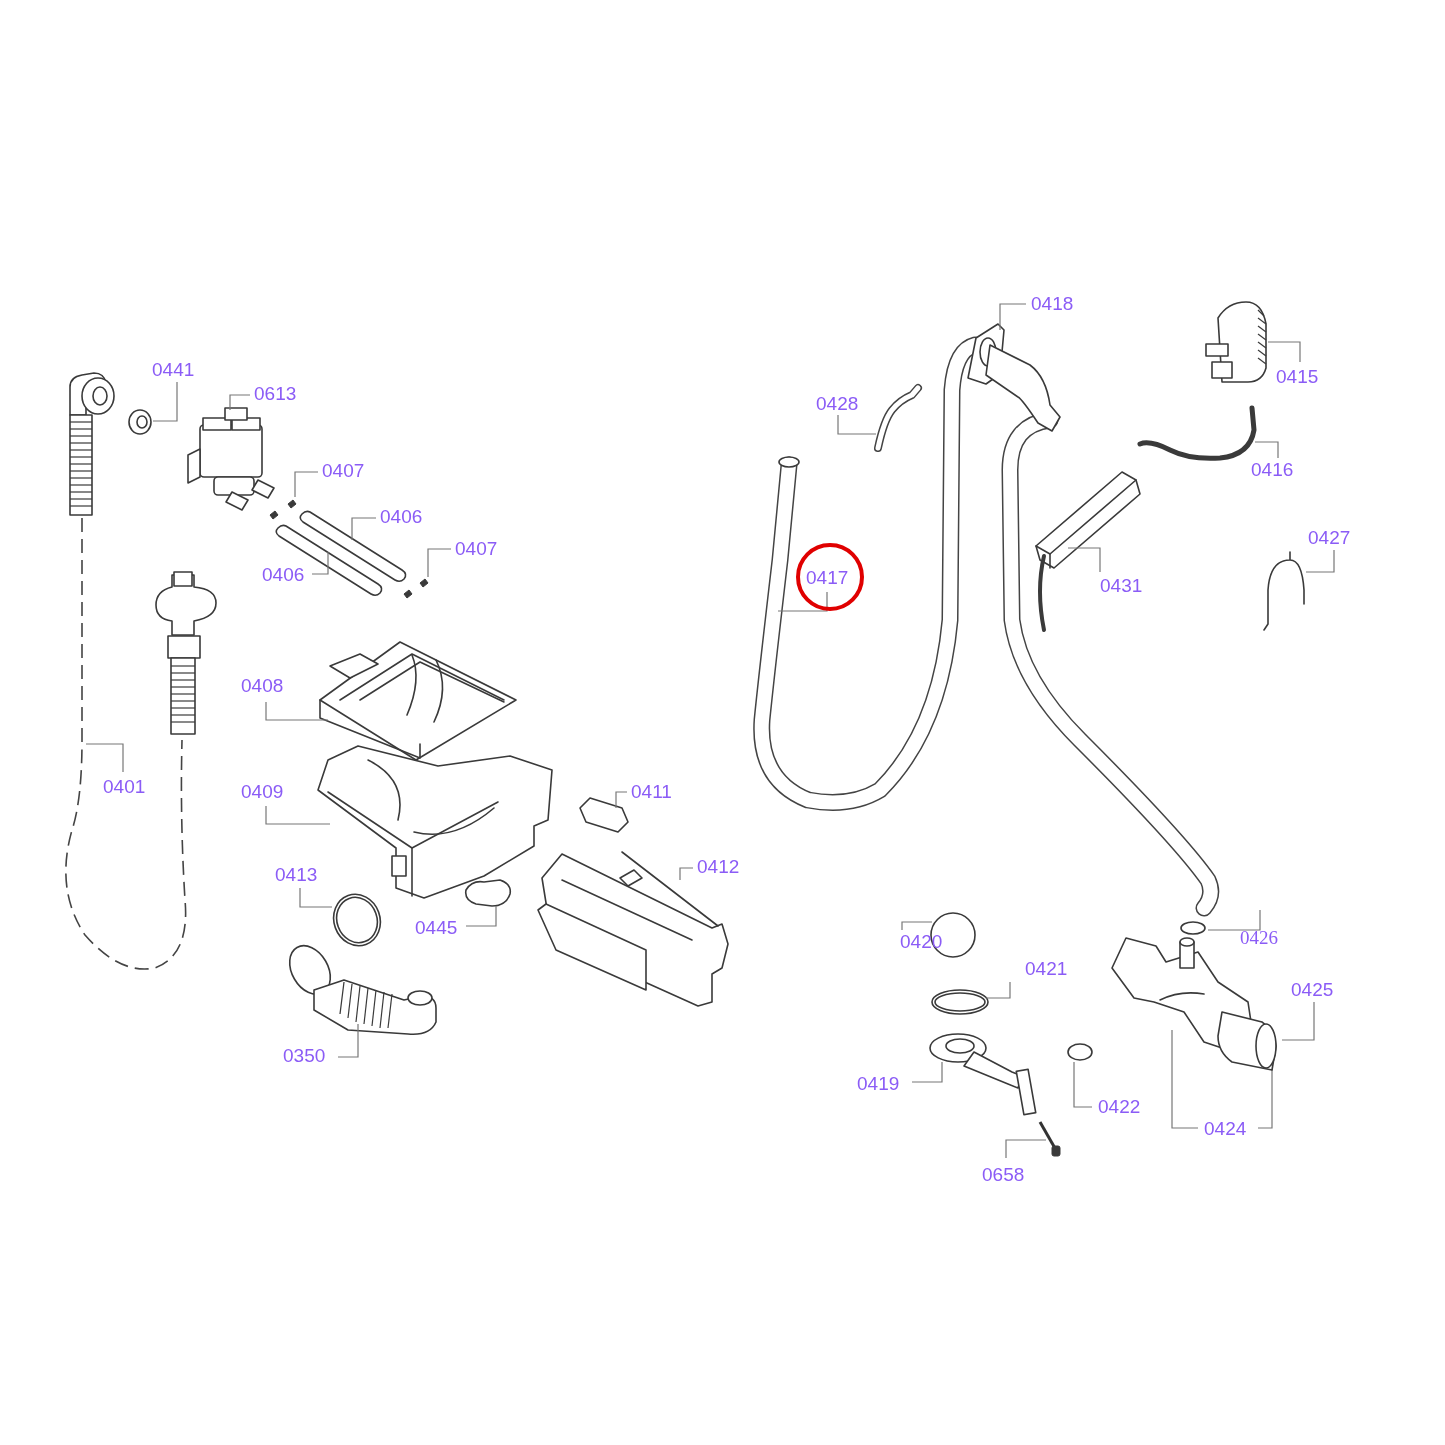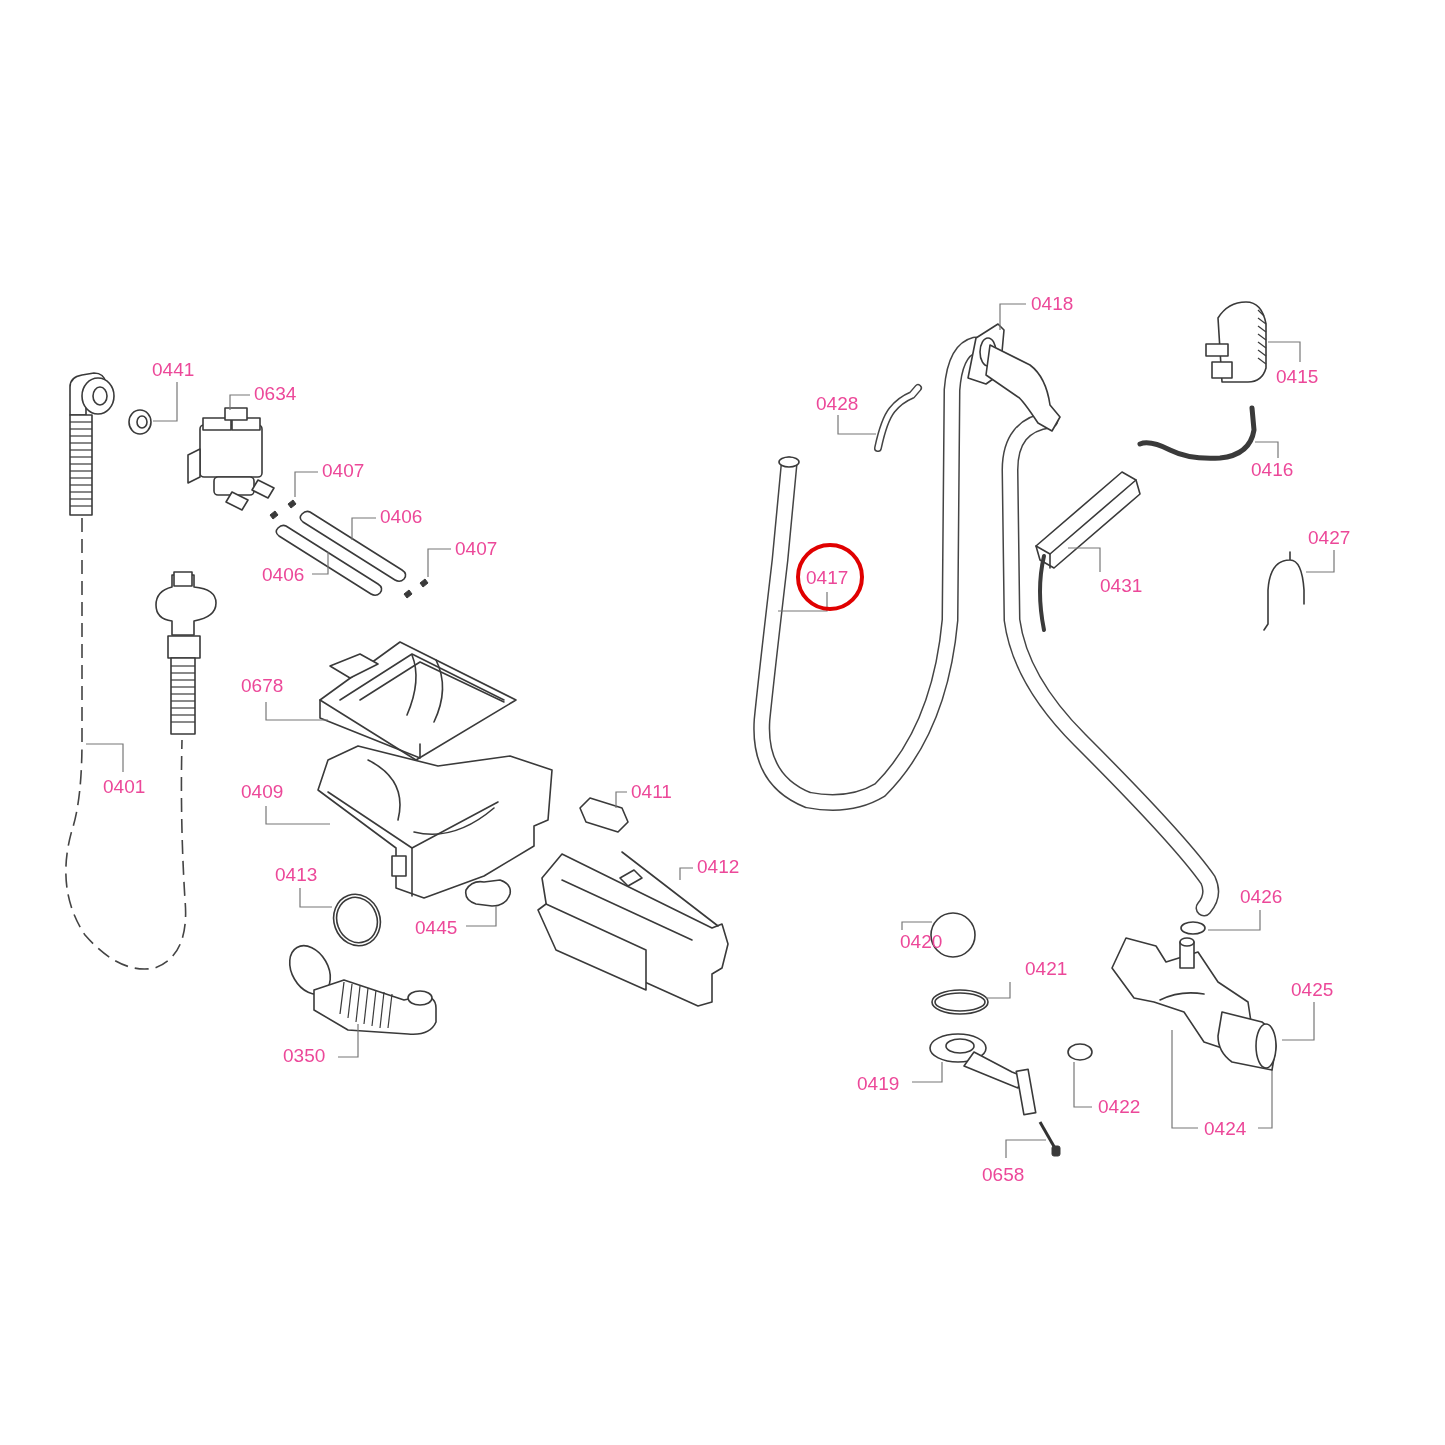--- a/index.html
+++ b/index.html
@@ -1,19 +1,19 @@
 <!DOCTYPE html>
 <html><head>
   <meta charset="utf-8">
   <style>
     html, body { margin: 0; padding: 0; background: #ffffff; }
     body { width: 1445px; height: 1445px; position: relative; overflow: hidden;
            font-family: "Liberation Sans", sans-serif; }
     #diagram { position: absolute; left: 0; top: 0; width: 1445px; height: 1445px; }
-    .lbl { position: absolute; font-size: 19px; color: #ec4899; line-height: 1; white-space: nowrap;
+    .lbl { position: absolute; font-size: 19px; color: #8b5cf6; line-height: 1; white-space: nowrap;
            font-family: "Liberation Sans", sans-serif; }
     svg .part { fill: #ffffff; stroke: #3a3a3a; stroke-width: 1.6; stroke-linejoin: round; stroke-linecap: round; }
     svg .part-np { fill: none; stroke: #3a3a3a; stroke-width: 1.6; stroke-linejoin: round; stroke-linecap: round; }
     svg .leader { fill: none; stroke: #777; stroke-width: 1.2; }
     svg .dashed { fill: none; stroke: #444; stroke-width: 1.6; stroke-dasharray: 14 7; }
     svg .hose-out { fill: none; stroke: #444; stroke-width: 17; stroke-linecap: round; stroke-linejoin: round; }
     svg .hose-in { fill: none; stroke: #ffffff; stroke-width: 14; stroke-linecap: round; stroke-linejoin: round; }
     svg .dark { fill: #3a3a3a; stroke: #3a3a3a; stroke-width: 1; }
     svg .rib { fill: none; stroke: #3a3a3a; stroke-width: 1.2; }
     .highlight { position: absolute; border: 4px solid #e00000; border-radius: 50%; box-sizing: border-box; }
@@ -265,42 +265,42 @@
   </g>
 
   <g>
     <ellipse class="part-np" cx="1193" cy="928" rx="12" ry="6"></ellipse>
     <path class="leader" d="M1208,930 L1260,930 L1260,910"></path>
   </g>
 </svg>
 </div>
 
 <div class="lbl" style="left:103px;top:777px;">0401</div>
-<div class="lbl" style="left:254px;top:384px;">0634</div>
+<div class="lbl" style="left:254px;top:384px;">0613</div>
 <div class="lbl" style="left:380px;top:507px;">0406</div>
 <div class="lbl" style="left:262px;top:565px;">0406</div>
 <div class="lbl" style="left:322px;top:461px;">0407</div>
 <div class="lbl" style="left:455px;top:539px;">0407</div>
-<div class="lbl" style="left:241px;top:676px;">0678</div>
+<div class="lbl" style="left:241px;top:676px;">0408</div>
 <div class="lbl" style="left:241px;top:782px;">0409</div>
 <div class="lbl" style="left:631px;top:782px;">0411</div>
 <div class="lbl" style="left:697px;top:857px;">0412</div>
 <div class="lbl" style="left:275px;top:865px;">0413</div>
 <div class="lbl" style="left:283px;top:1046px;">0350</div>
 <div class="lbl" style="left:1276px;top:367px;">0415</div>
 <div class="lbl" style="left:1251px;top:460px;">0416</div>
 <div class="lbl" style="left:806px;top:568px;">0417</div>
 <div class="lbl" style="left:1031px;top:294px;">0418</div>
 <div class="lbl" style="left:857px;top:1074px;">0419</div>
 <div class="lbl" style="left:876px;top:932px;margin-left:24px;">0420</div>
 <div class="lbl" style="left:1025px;top:959px;">0421</div>
 <div class="lbl" style="left:1098px;top:1097px;">0422</div>
 <div class="lbl" style="left:982px;top:1165px;">0658</div>
 <div class="lbl" style="left:1204px;top:1119px;">0424</div>
 <div class="lbl" style="left:1291px;top:980px;">0425</div>
-<div class="lbl" style="left:1240px;top:887px;">0426</div>
+<div class="lbl" style="left:1240px;top:928px;font-family:Liberation Serif, serif;">0426</div>
 <div class="lbl" style="left:1308px;top:528px;">0427</div>
 <div class="lbl" style="left:816px;top:394px;">0428</div>
 <div class="lbl" style="left:1100px;top:576px;">0431</div>
 <div class="lbl" style="left:152px;top:360px;">0441</div>
 <div class="lbl" style="left:415px;top:918px;">0445</div>
 
 <div class="highlight" style="left:796px;top:543px;width:68px;height:68px;"></div>
 
 </body></html>

